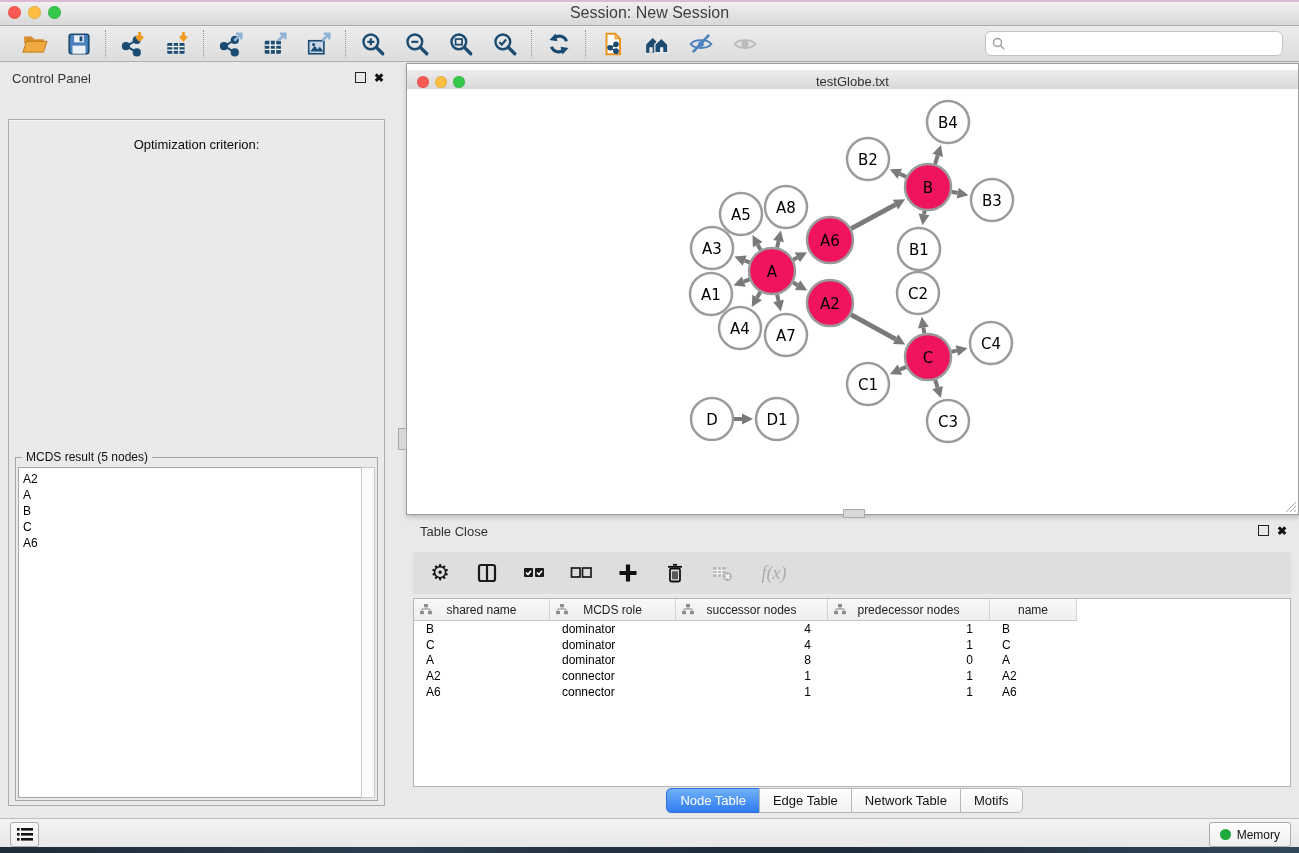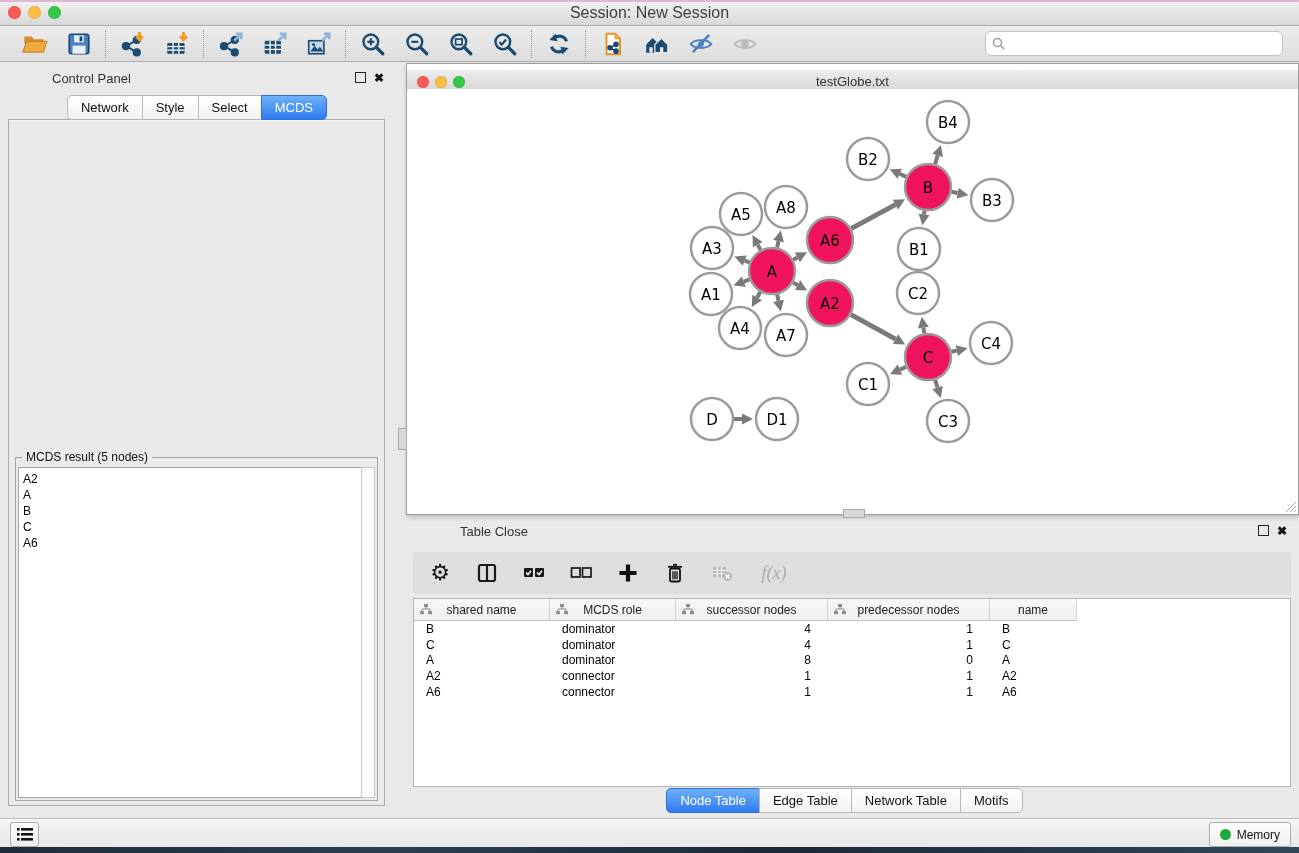--- a/index.html
+++ b/index.html
@@ -22,21 +22,21 @@
   .tb-icon{width:27px;height:27px;display:flex;align-items:center;justify-content:center;cursor:pointer;}
   .tb-icon.disabled{opacity:.55;}
   .search-wrap{margin-left:auto;margin-right:8px;width:296px;height:23px;background:#fff;
             border:1px solid #C3C3C3;border-radius:6px;position:relative;display:flex;align-items:center;}
   .search-wrap svg{position:absolute;left:5px;top:4px;}
   .search-wrap input{border:none;outline:none;background:transparent;margin-left:24px;
             width:260px;font-size:12px;font-family:"Liberation Sans",sans-serif;}
   
   .control-panel{position:absolute;left:0;top:62px;width:394px;height:756px;}
   .panel-head{position:relative;height:28px;}
-  .panel-title{position:absolute;left:12px;top:9px;font-size:13px;color:#333;margin-left:40px;}
+  .panel-title{position:absolute;left:12px;top:9px;font-size:13px;color:#333;}
   .panel-icons{position:absolute;right:10px;top:10px;display:flex;gap:8px;align-items:center;}
   .float-ic{width:9px;height:9px;border:1.5px solid #222;display:inline-block;cursor:pointer;}
   .close-ic{font-size:12px;font-weight:bold;color:#111;line-height:10px;cursor:pointer;}
   .cp-tabs{display:flex;justify-content:center;position:relative;z-index:2;margin-top:5px;}
   .seg-tab{font-size:13px;color:#111;background:linear-gradient(#FFFFFF,#F2F2F2);
            border:1px solid #B8B8B8;padding:4px 13px;margin-left:-1px;cursor:pointer;}
   .seg-tab:first-child{border-radius:5px 0 0 5px;margin-left:0;}
   .seg-tab:last-child{border-radius:0 5px 5px 0;}
   .seg-tab.active{background:linear-gradient(#6FB0F8,#2F7BF2);color:#fff;border-color:#2E6FD8;}
   .cp-pane{position:absolute;left:8px;right:9px;top:57px;bottom:12px;border:1px solid #ACACAC;
@@ -285,27 +285,22 @@
 </div>
 
 <div class="control-panel">
   <div class="panel-head">
     <span class="panel-title">Control Panel</span>
     <span class="panel-icons">
       <span class="float-ic"></span>
       <span class="close-ic">✖</span>
     </span>
   </div>
-  <div class="cp-tabs" id="cp-tabs">
-      <div class="seg-tab">Network</div>
-      <div class="seg-tab">Style</div>
-      <div class="seg-tab">Select</div>
-      <div class="seg-tab active">MCDS</div>
-    </div>
   <div class="cp-pane">
+    <div class="opt-label">Optimization criterion:</div>
     <div class="result-box">
       <span class="result-title">MCDS result (5 nodes)</span>
       <div class="result-list" id="result-list">
           <div class="result-item">A2</div>
           <div class="result-item">A</div>
           <div class="result-item">B</div>
           <div class="result-item">C</div>
           <div class="result-item">A6</div>
         </div>
       <div class="scroll-track"></div>

